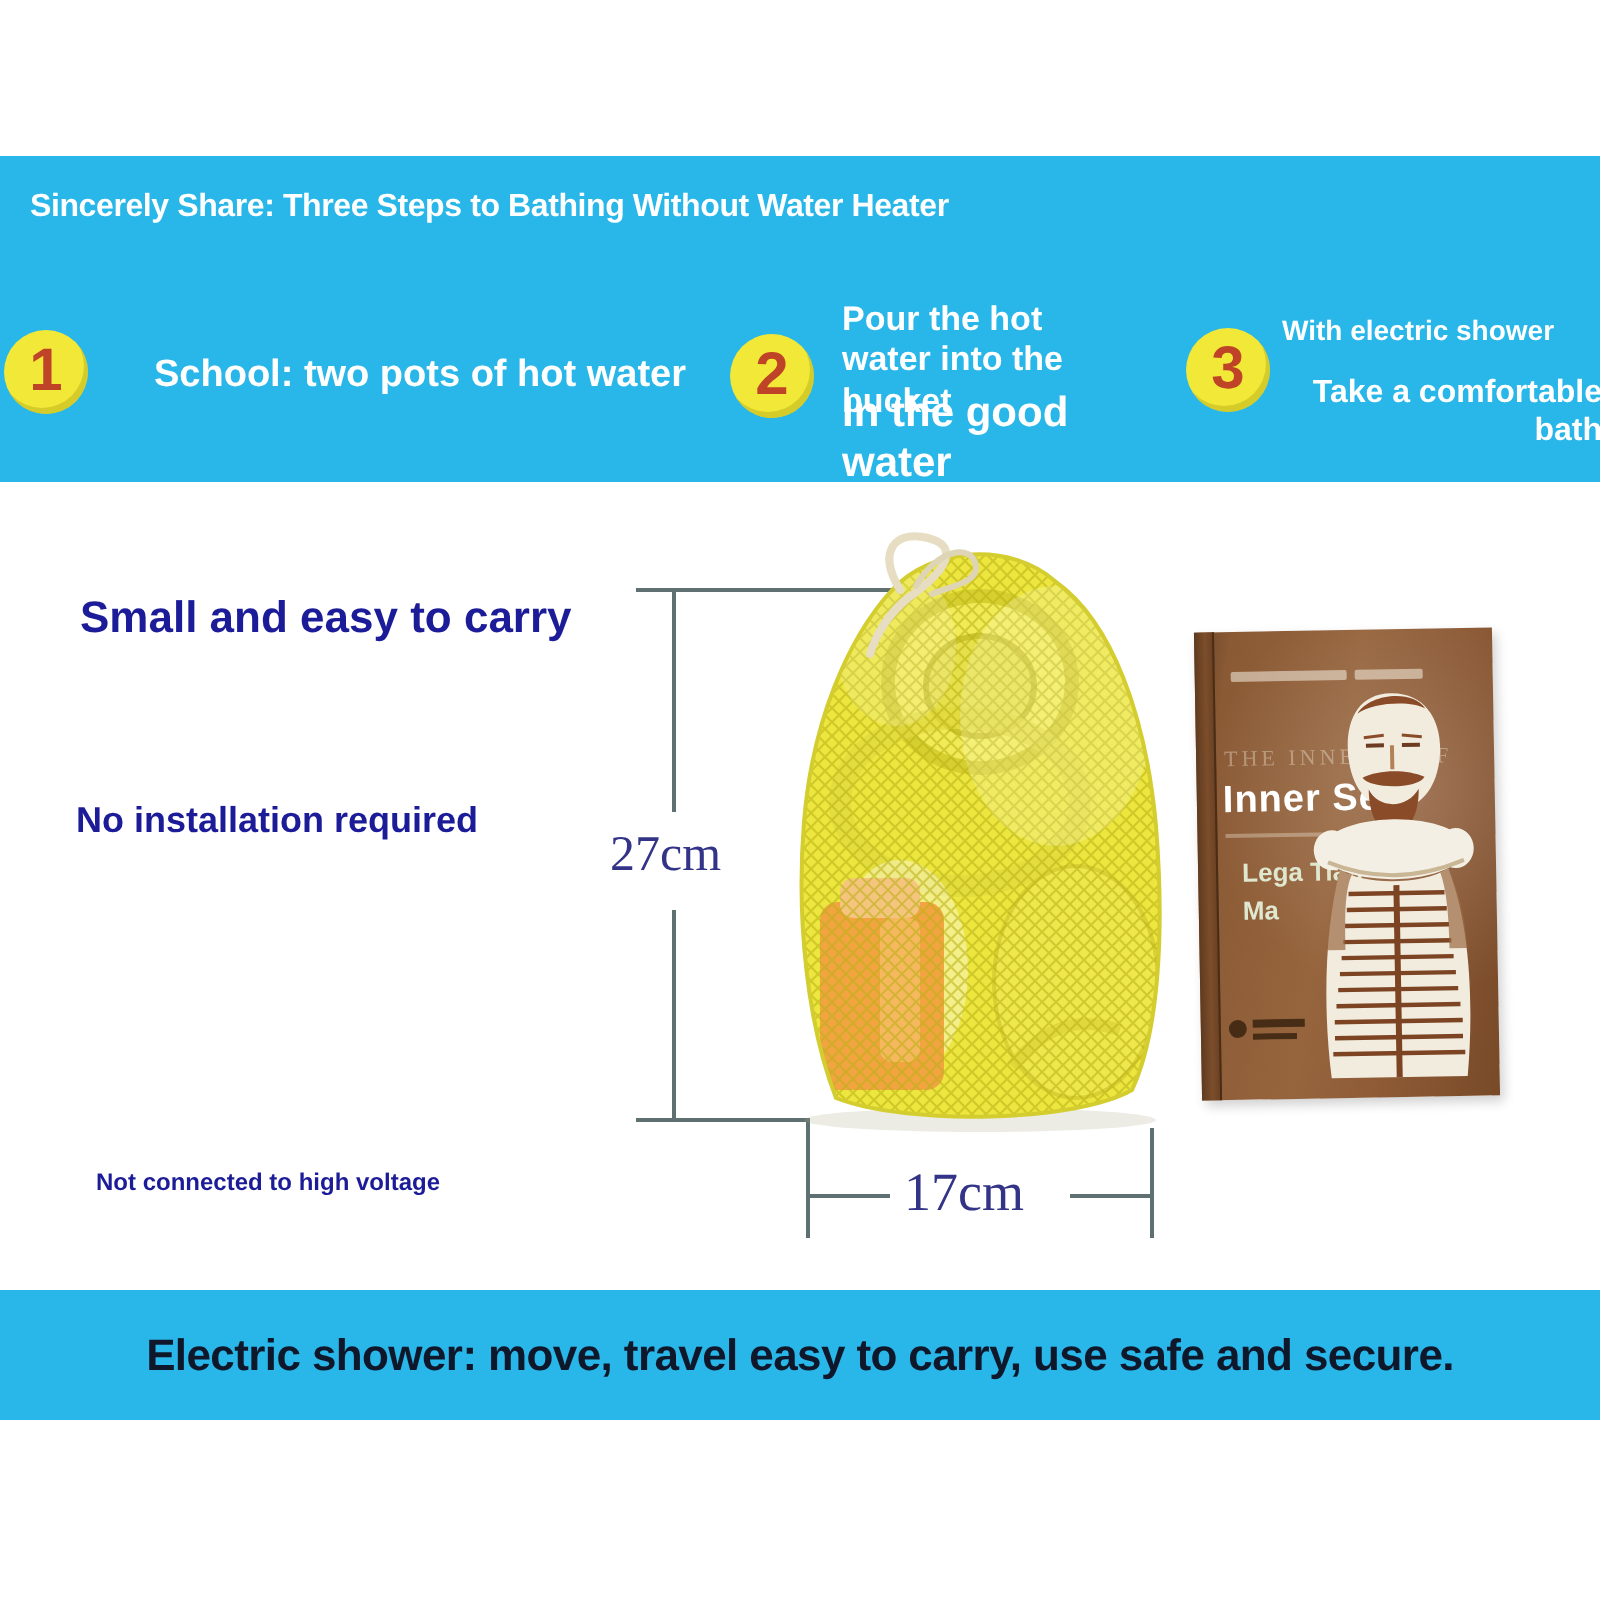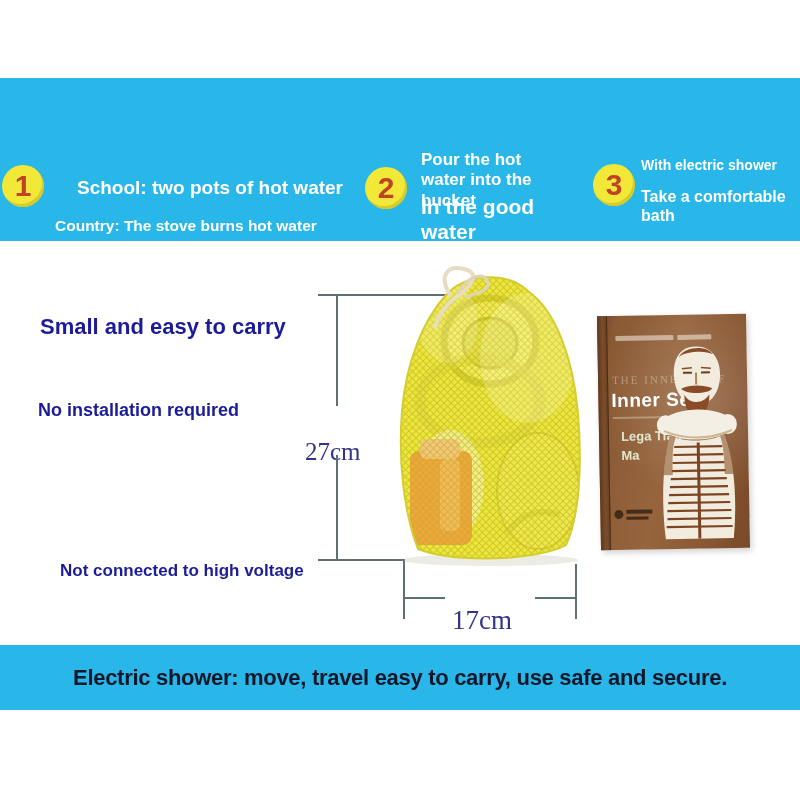--- a/index.html
+++ b/index.html
@@ -31,33 +31,32 @@
   #step1-small-top{left:48px;top:58px;font-size:15px;width:290px;}
   #step1-big{left:50px;top:99px;font-size:19px;width:330px;margin-left:27px;}
   #step1-small-bottom{left:55px;top:139px;font-size:15.5px;width:330px;}
   
   #step2-circle{left:365px;top:89px;}
   #step2-small-top{left:421px;top:72px;font-size:17px;width:140px;}
   #step2-big{left:421px;top:116px;font-size:21px;width:145px;}
   
   #step3-circle{left:593px;top:86px;}
   #step3-small-top{left:641px;top:79px;font-size:14px;width:170px;}
-  #step3-big{left:641px;top:109px;font-size:16px;width:160px;}
+  #step3-big{left:641px;top:109px;font-size:16px;width:160px;text-align:right;}
   
   .feature{position:absolute;color:#1c1c99;font-weight:bold;white-space:nowrap;}
-  #feature-0{left:40px;top:314px;font-size:22px;}
+  #feature-0{left:40px;top:296px;font-size:22px;}
   #feature-1{left:38px;top:400px;font-size:18px;}
   #feature-2{left:45px;top:476px;font-size:23px;}
-  #feature-3{left:48px;top:561px;font-size:17px;margin-left:12px;}
+  #feature-3{left:48px;top:584px;font-size:12px;}
   
   .dim-line{position:absolute;background:#5f7072;}
   .dim-label{
     position:absolute;color:#333388;font-family:"Liberation Serif",serif;
     font-weight:normal;
-    margin-top:24px;
   }
   #dim-h-top{left:318px;top:294px;width:164px;height:2px;}
   #dim-v-upper{left:336px;top:295px;width:2px;height:111px;}
   #dim-v-lower{left:336px;top:455px;width:2px;height:105px;}
   #dim-h-bottom{left:318px;top:559px;width:87px;height:2px;}
   #dim-label-height{left:305px;top:414px;font-size:25px;}
   #dim17-v-left{left:403px;top:560px;width:2px;height:59px;}
   #dim17-v-right{left:575px;top:564px;width:2px;height:55px;}
   #dim17-seg-left{left:405px;top:597px;width:40px;height:2px;}
   #dim17-seg-right{left:535px;top:597px;width:40px;height:2px;}
@@ -100,26 +99,26 @@
   #pub-mark-a{left:12px;top:2px;width:26px;height:4px;}
   #pub-mark-b{left:12px;top:9px;width:22px;height:3px;}
   #book-portrait{position:absolute;right:4px;top:28px;width:92px;height:200px;}
 </style>
 </head>
 <body>
 
 <div id="stage">
 
   <div id="top-banner" class="banner">
+    <div id="banner-title">Sincerely Share: Three Steps to Bathing Without Water Heater</div>
 
     <div id="step1-circle" class="step-circle">
       <span>1</span>
     </div>
     <div id="step1-big" class="step-text">School: two pots of hot water</div>
-    <div id="step1-small-bottom" class="step-text">Country: The stove burns hot water</div>
 
     <div id="step2-circle" class="step-circle">
       <span>2</span>
     </div>
     <div id="step2-small-top" class="step-text">Pour the hot water into the bucket</div>
     <div id="step2-big" class="step-text">In the good water temperature</div>
 
     <div id="step3-circle" class="step-circle">
       <span>3</span>
     </div>

